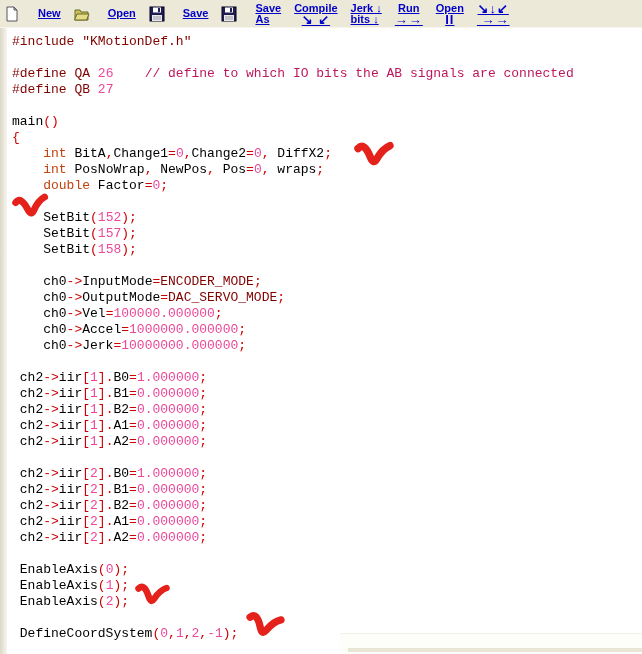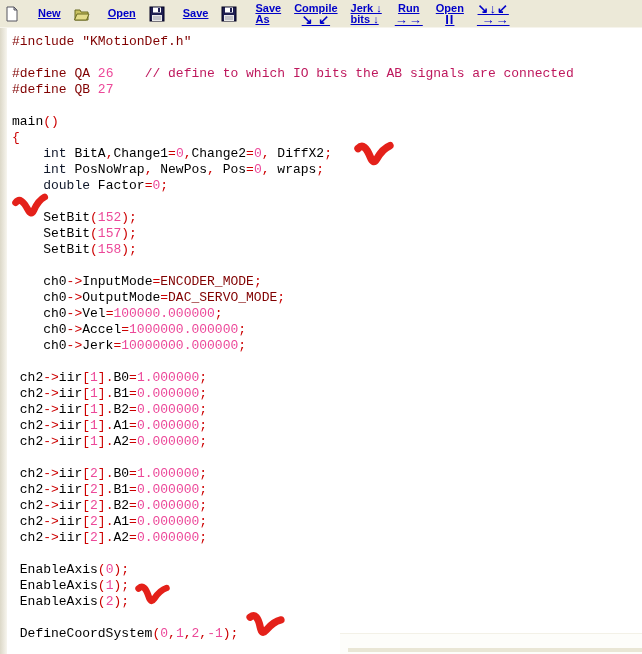--- a/index.html
+++ b/index.html
@@ -34,21 +34,21 @@
     position:absolute;left:0;top:0;width:7px;height:626px;
     background:linear-gradient(to right,#DCD8C8,#F7F5EE);
   }
   .code{
     position:absolute;left:12px;top:6px;
     font-family:"Liberation Mono","DejaVu Sans Mono",monospace;
     font-size:13px;line-height:16px;white-space:pre;
   }
   .code-line{height:16px;}
   .tk-pl{color:#000000;}
-  .tk-kw{color:#0f172a;}
+  .tk-kw{color:#c2410c;}
   .tk-num{color:#ec4899;}
   .tk-op{color:#CC0000;}
   .tk-pre{color:#800000;}
   .tk-com{color:#be185d;}
   
   .checkmark{position:absolute;pointer-events:none;}
   .checkmark svg{display:block;width:100%;height:100%;}
   .checkmark path{stroke:var(--check,#E4211A);stroke-width:8;fill:none;
     stroke-linecap:round;stroke-linejoin:round;}
   

